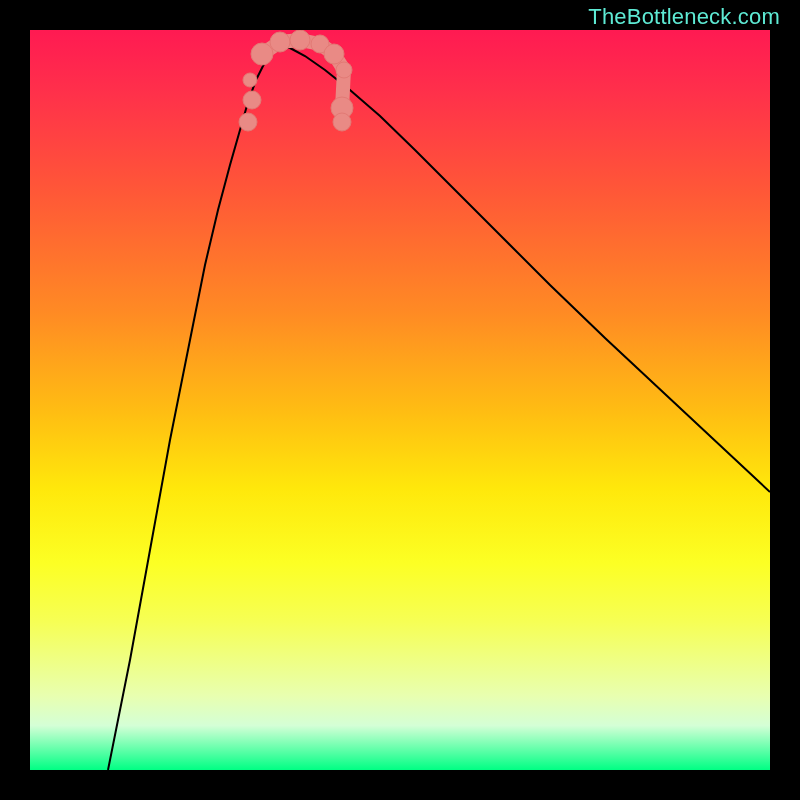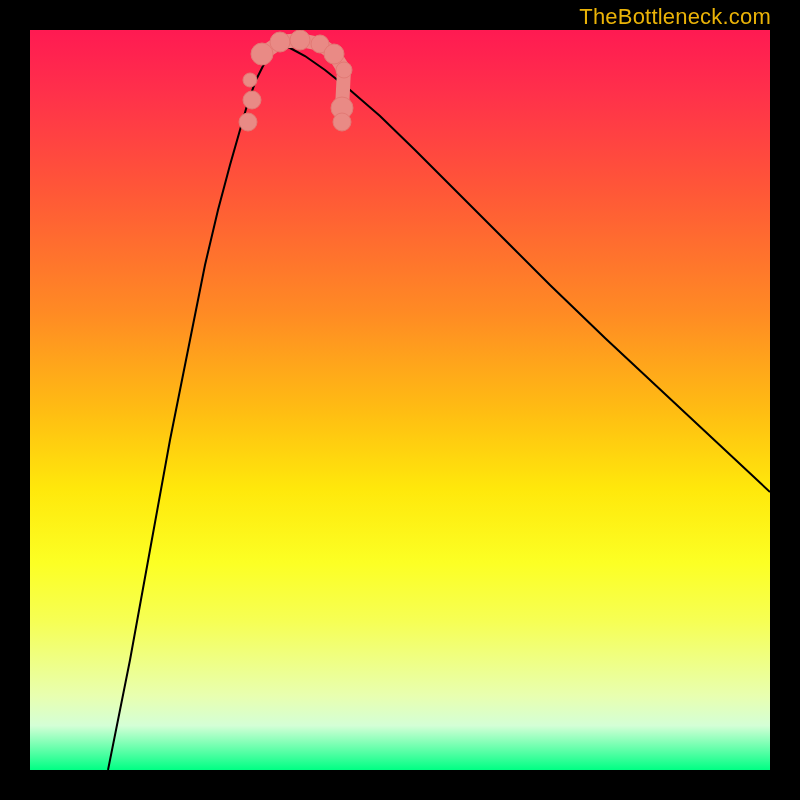--- a/index.html
+++ b/index.html
@@ -44,22 +44,22 @@
       #fcff24 72%,
       #f6ff55 80%,
       #e8ffb0 90%,
       #d4ffd6 94%,
       #00ff84 100%
     );
   }
   .watermark {
     position: absolute;
     top: 4px;
-    right: 29px;
-    color: #eab308;
+    right: 20px;
+    color: #5eead4;
     font-size: 22px;
     font-weight: 500;
     letter-spacing: 0.2px;
     user-select: none;
   }
   svg.curves {
     position: absolute;
     left: 0;
     top: 0;
     width: 100%;

